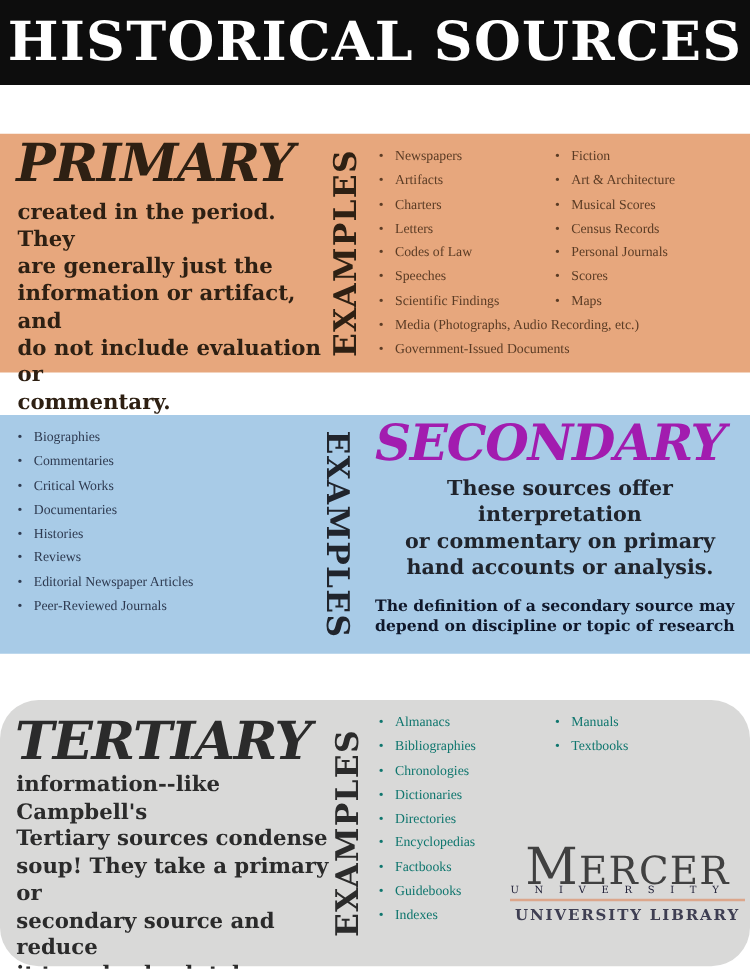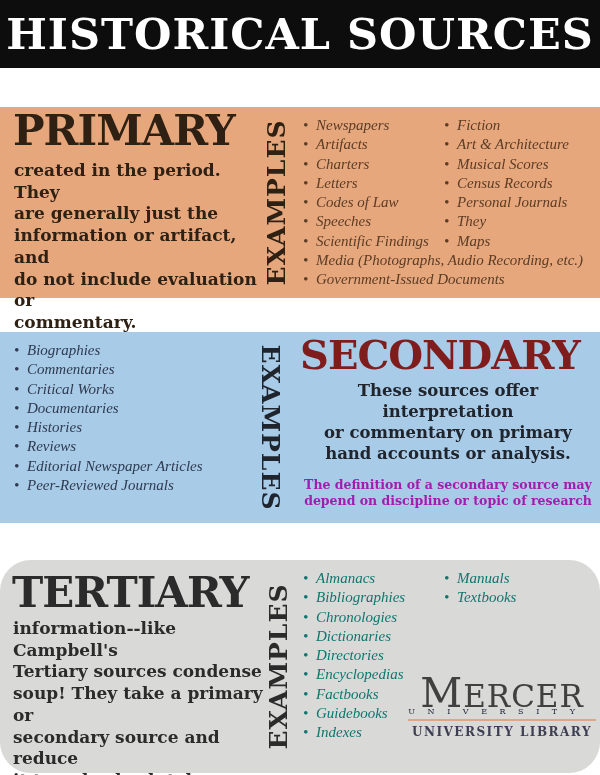--- a/index.html
+++ b/index.html
@@ -20,60 +20,60 @@
   }
 
   
   .section { position:absolute; left:0; width:600px; }
   #sec-primary   { top:107px; height:191px; }
   #sec-secondary { top:332px; height:191px; }
   #sec-tertiary  { top:560px; height:213px;border-radius:31px; }
 
   .sec-title {
     position:absolute; font-weight:bold; line-height:1; letter-spacing:-1px;
-    margin:0; font-family:"DejaVu Serif", serif;
+    margin:0; font-family:"DejaVu Serif", serif;font-style:italic;
   }
   .desc-line { font-weight:bold; font-size:17px; line-height:21.7px; }
 
   
   .vert {
     position:absolute; top:0; height:100%; width:52px;
     display:flex; align-items:center; justify-content:center;
   }
   .vert .vert-word {
     font-weight:bold; font-size:25px; letter-spacing:1px; white-space:nowrap;
     font-family:"DejaVu Serif", serif;
   }
   .vert.ccw .vert-word { transform:rotate(-90deg); }
   .vert.cw  .vert-word { transform:rotate(90deg); }
 
   
   ul.bullets {
     list-style:none; margin:0; padding:0;
-    font-family:"Liberation Serif", serif; font-size:15px; line-height:19.3px;font-style:italic;
+    font-family:"Liberation Serif", serif; font-size:11px; line-height:19.3px;
   }
   ul.bullets li { position:relative; padding-left:14px; }
   ul.bullets li::before { content:"\2022"; position:absolute; left:1px; top:0; }
 
   
   #sec-primary .sec-title { left:13px; top:3px; font-size:42px; color:#2e2013; }
   #sec-primary .desc { position:absolute; left:14px; top:53px; width:245px; color:#2e2013; }
   #sec-primary .vert { left:250px; color:#2e2013; }
   #sec-primary .examples { position:absolute; left:302px; top:9px; width:295px; color:#5b3c25; }
   #sec-primary .cols { display:flex; }
   #sec-primary .col1 { width:141px; }
 
   
   #sec-secondary ul.side { position:absolute; left:13px; top:9px; color:#2e3a50; }
   #sec-secondary .vert { left:244px; color:#20242c; }
   #sec-secondary .right { position:absolute; left:300px; top:3px; width:296px; }
-  #sec-secondary .sec-title { position:static; font-size:40px; color:#7f1d1d; }
+  #sec-secondary .sec-title { position:static; font-size:40px; color:#a21caf; }
   #sec-secondary .desc { margin-top:5px; text-align:center; color:#20242c; }
   #sec-secondary .desc .desc-line { font-size:16.5px; line-height:21px; }
-  #sec-secondary .note { margin-top:13px; text-align:center; color:#a21caf; }
+  #sec-secondary .note { margin-top:13px; text-align:left; color:#0f172a; }
   #sec-secondary .note-line { font-weight:bold; font-size:12.5px; line-height:15.5px; }
 
   
   #sec-tertiary .sec-title { left:12px; top:12px; font-size:42px; color:#2b2b2b; }
   #sec-tertiary .desc { position:absolute; left:13px; top:58px; width:250px; color:#2b2b2b; }
   #sec-tertiary .vert { left:252px; color:#2b2b2b; }
   #sec-tertiary .examples { position:absolute; left:302px; top:9px; width:295px; color:#0f766e; }
   #sec-tertiary .cols { display:flex; }
   #sec-tertiary .col1 { width:141px; }
 
@@ -125,21 +125,21 @@
         <li><span>Codes of Law</span></li>
         <li><span>Speeches</span></li>
         <li><span>Scientific Findings</span></li>
       </ul>
       <ul class="bullets col2">
         <li><span>Fiction</span></li>
         <li><span>Art &amp; Architecture</span></li>
         <li><span>Musical Scores</span></li>
         <li><span>Census Records</span></li>
         <li><span>Personal Journals</span></li>
-        <li><span>They</span></li>
+        <li><span>Scores</span></li>
         <li><span>Maps</span></li>
       </ul>
     </div>
     <ul class="bullets wide">
       <li><span>Media (Photographs, Audio Recording, etc.)</span></li>
       <li><span>Government-Issued Documents</span></li>
     </ul>
   </div>
 </div>
 

